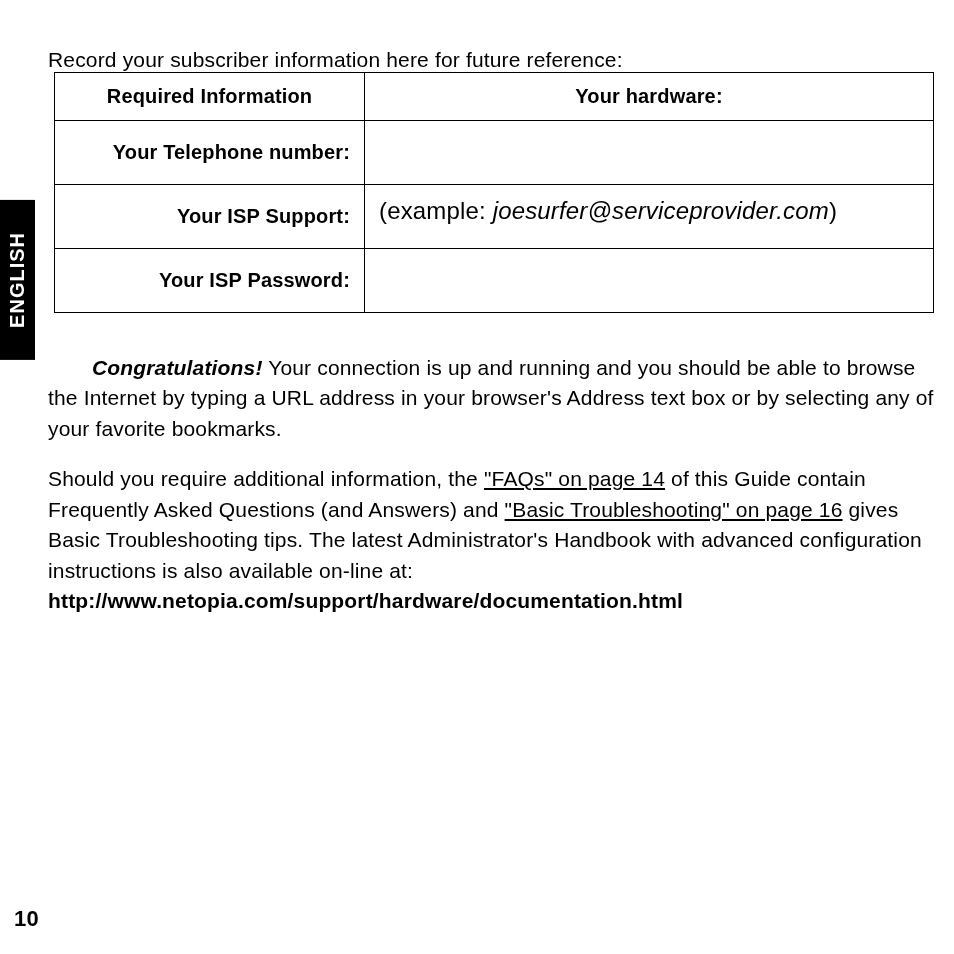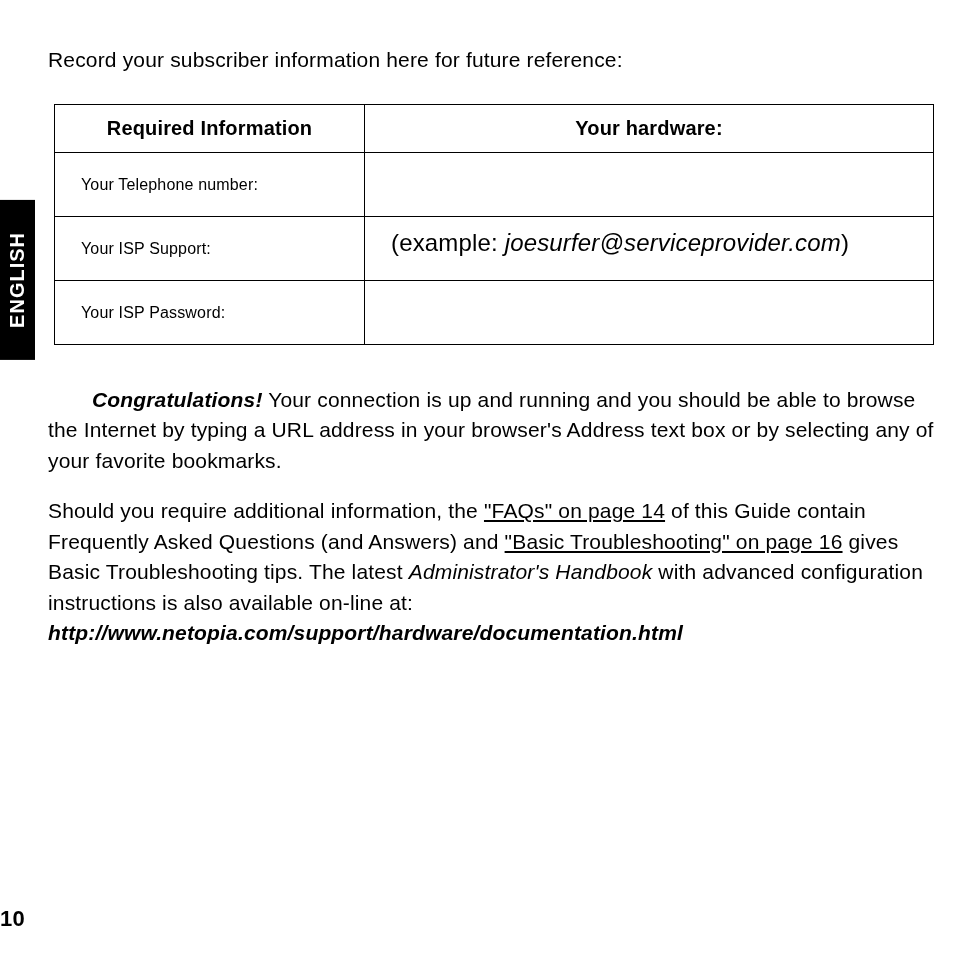--- a/index.html
+++ b/index.html
@@ -9,21 +9,20 @@
     color: #000;
     position: relative;
     letter-spacing: 0.01em;
   }
   .page {
     padding: 48px 14px 0 48px;
   }
   .intro {
     font-size: 21px;
     font-weight: 300;
-    margin-bottom: 32px;
     font-stretch: condensed;
   }
   .lang-tab {
     position: absolute;
     left: 0;
     top: 200px;
     background: #000;
     color: #fff;
     font-weight: 700;
     font-size: 20px;
@@ -34,63 +33,63 @@
     font-stretch: condensed;
   }
   table.info {
     border-collapse: collapse;
     width: 880px;
     margin-left: 6px;
     margin-bottom: 40px;
   }
   table.info th, table.info td {
     border: 1.5px solid #000;
-    padding: 12px 26px;
+    padding: 12px 14px;
     vertical-align: top;
   }
   table.info th {
     font-weight: 700;
     font-size: 20px;
     text-align: center;
     font-stretch: condensed;
   }
   table.info td.label {
-    font-weight: 400;
-    font-size: 16px;
-    text-align: left;
+    font-weight: 700;
+    font-size: 20px;
+    text-align: right;
     width: 310px;
     vertical-align: middle;
     font-stretch: condensed;
   }
   table.info td.entry {
     font-size: 24px;
     font-weight: 300;
     font-stretch: condensed;
   }
   table.info tr.headrow th { height: 48px; }
   table.info tr.datarow td { height: 64px; }
   .example-italic { font-style: italic; }
   .para {
     font-size: 21px;
     font-weight: 300;
     line-height: 1.45;
     margin-bottom: 20px;
     font-stretch: condensed;
   }
   .congrats { font-weight: 700; font-style: italic; margin-left: 44px; }
-  .handbook-italic { font-style: italic; }
-  .bold-url { font-weight: 700; font-style: italic; }
+  .handbook-italic { }
+  .bold-url { font-weight: 700; }
   a.doc-link {
     color: #000;
     text-decoration: underline;
     border-bottom: 0;
   }
   .page-number {
     position: absolute;
-    left: 0;
+    left: 14px;
     bottom: 22px;
     font-weight: 700;
     font-size: 22px;
     text-align: right;
   }
 </style>
 </head>
 <body>
 
 <div class="lang-tab">ENGLISH</div>

